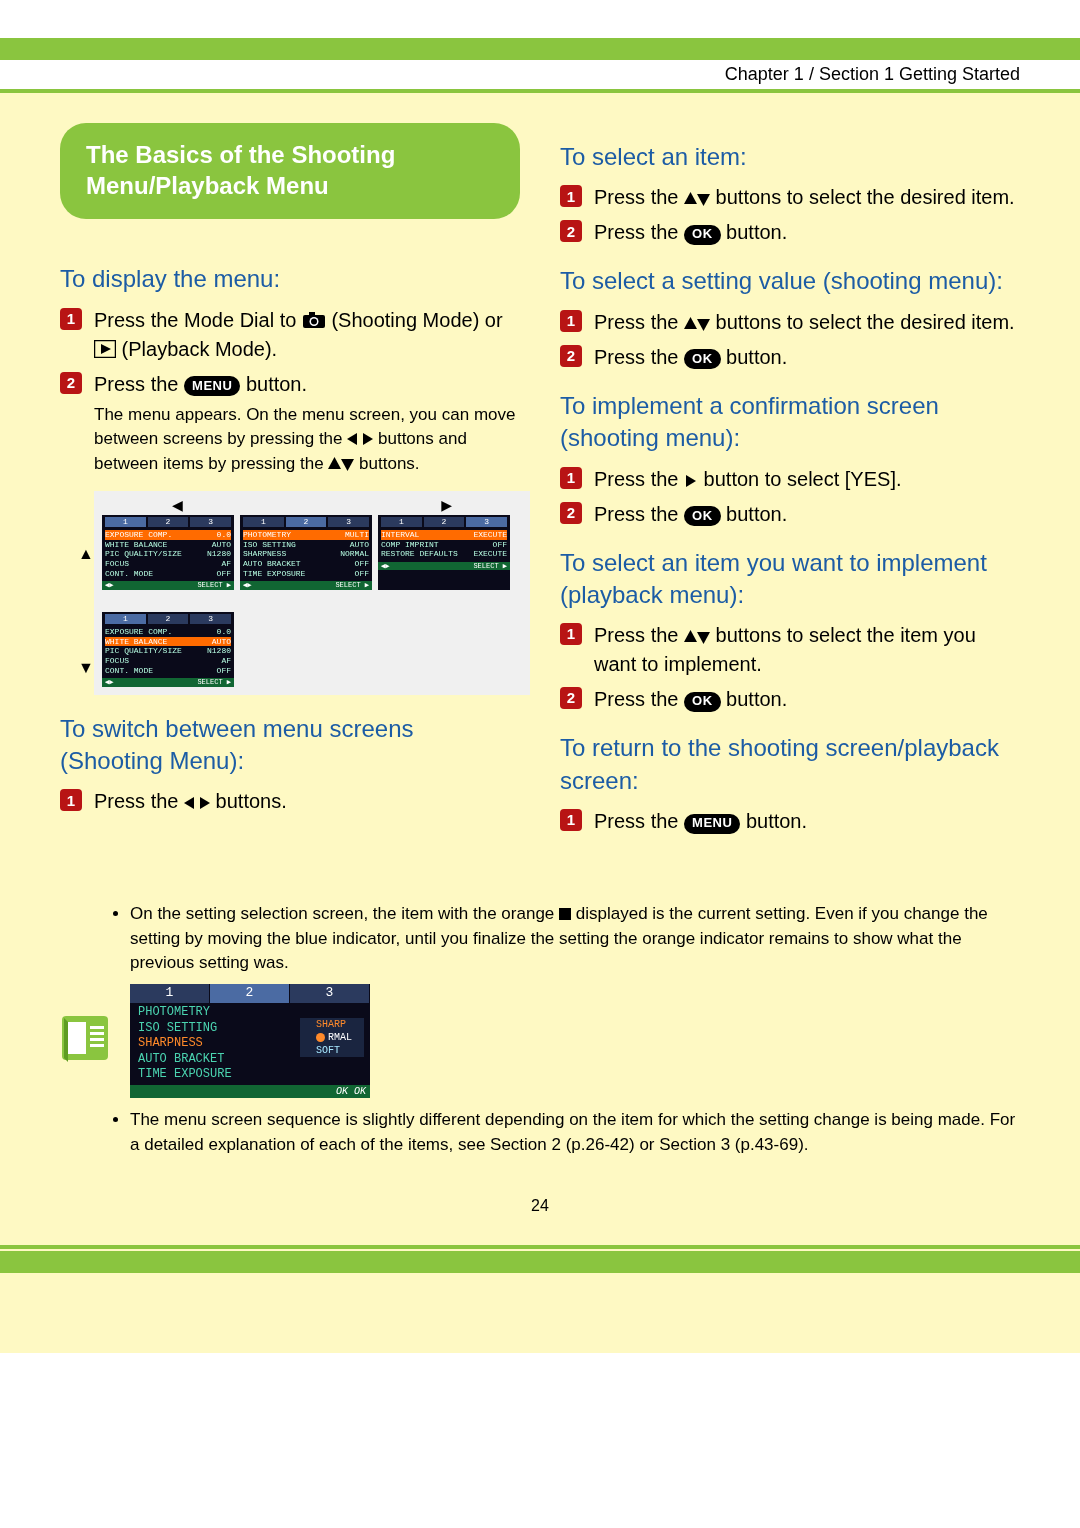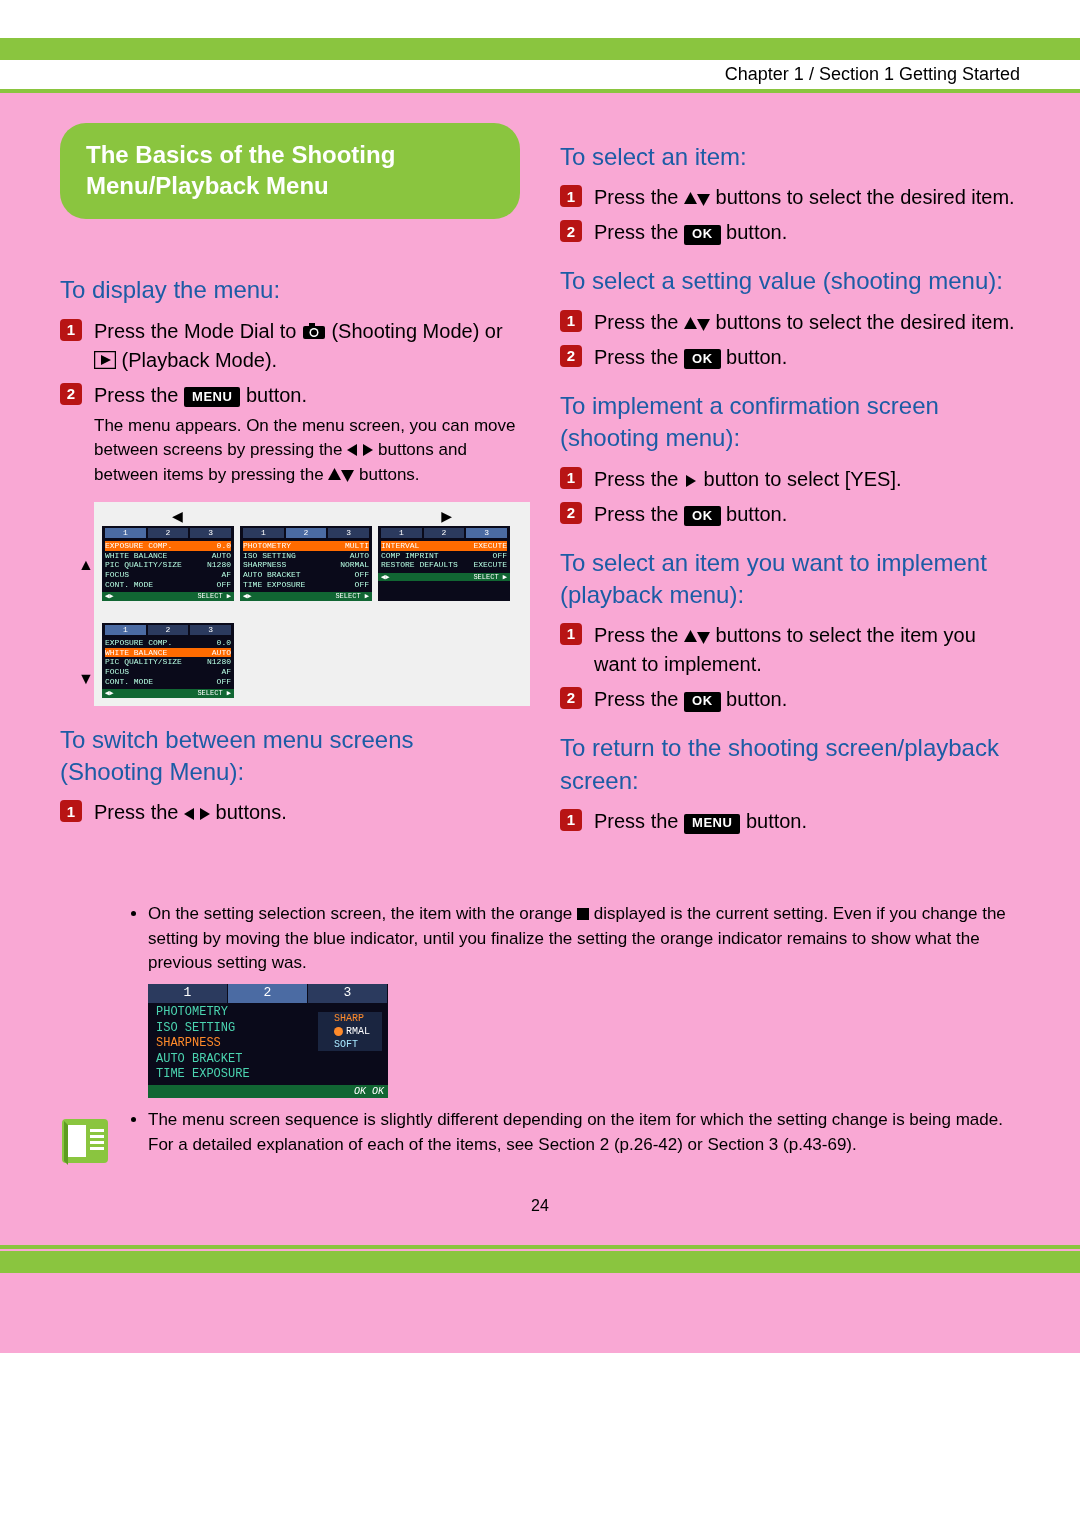--- a/index.html
+++ b/index.html
@@ -5,21 +5,21 @@
   body {
     margin: 0;
     padding: 0;
     font-family: Arial, Helvetica, sans-serif;
     background: #fff;
     color: #000;
   }
   .page {
     width: 1080px;
     margin: 0 auto;
-    background: #f9a8d4;
+    background: #fef9c3;
     box-sizing: border-box;
     padding: 0 0 40px 0;
   }
   .top-bars {
     background: #fff;
     padding: 38px 0 0 0;
   }
   .bar-thick {
     height: 22px;
     background: #8ac53f;
@@ -46,21 +46,21 @@
   }
   .title-pill {
     background: #8ac53f;
     color: #fff;
     font-weight: bold;
     font-size: 24px;
     padding: 16px 41px 18px 26px;
     border-radius: 26px;
     line-height: 1.3;
     display: inline-block;
-    margin-bottom: 37px;
+    margin-bottom: 26px;
   }
   .subhead {
     color: #1c5ca5;
     font-size: 24px;
     margin: 18px 0 10px 0;
     line-height: 1.35;
   }
   ol.steps {
     list-style: none;
     padding: 0;
@@ -100,21 +100,21 @@
     display: inline-flex;
     vertical-align: -2px;
   }
   svg { display: block; }
   .btn-pill {
     display: inline-flex;
     align-items: center;
     justify-content: center;
     background: #000;
     color: #fff;
-    border-radius: 2px;
+    border-radius: 10px;
     font-size: 13px;
     font-weight: bold;
     height: 20px;
     padding: 0 8px;
     vertical-align: 1px;
     letter-spacing: 0.5px;
   }
 
   
   .menu-shot {
@@ -167,22 +167,21 @@
     display: flex;
     justify-content: space-between;
     padding: 0 70px 2px 70px;
     font-size: 14px;
   }
 
   
   .note-panel {
     margin: 40px 60px 20px 60px;
     display: flex;
-    align-items: flex-end;
-    gap: 18px;
+    align-items: center;
   }
   .note-icon {
     width: 50px;
     flex: 0 0 50px;
     margin-top: 4px;
   }
   .note-body {
     flex: 1;
     font-size: 17px;
     line-height: 1.45;
@@ -600,21 +599,21 @@
               <div class="note-line sel">
                   <span>SHARPNESS</span>
                 </div>
               <div class="note-line">
                   <span>AUTO BRACKET</span>
                 </div>
               <div class="note-line">
                   <span>TIME EXPOSURE</span>
                 </div>
             </div>
-            <div class="pop" style="top:28px;padding-left:16px;">
+            <div class="pop" style="top:34px;padding-left:16px;">
               <div class="popline sel" style="color:#ff8a2a;">
                   <span>SHARP</span>
                 </div>
               <div class="popline sel" style="color:#fff;">
                   <span class="disc-orange"></span>
                   <span>RMAL</span>
                 </div>
               <div class="popline"><span>SOFT</span></div>
             </div>
             <div class="note-foot">OK OK</div>

